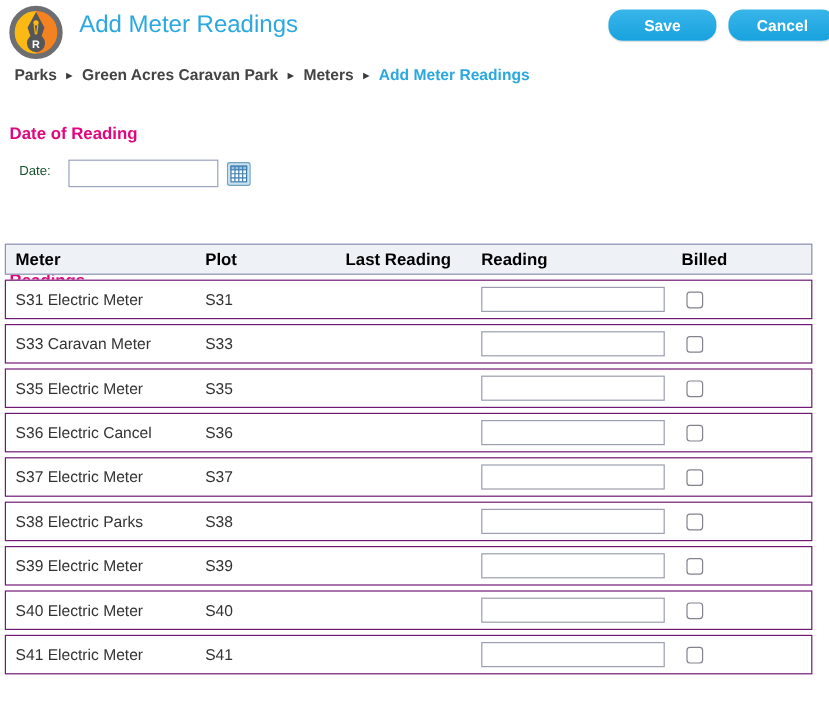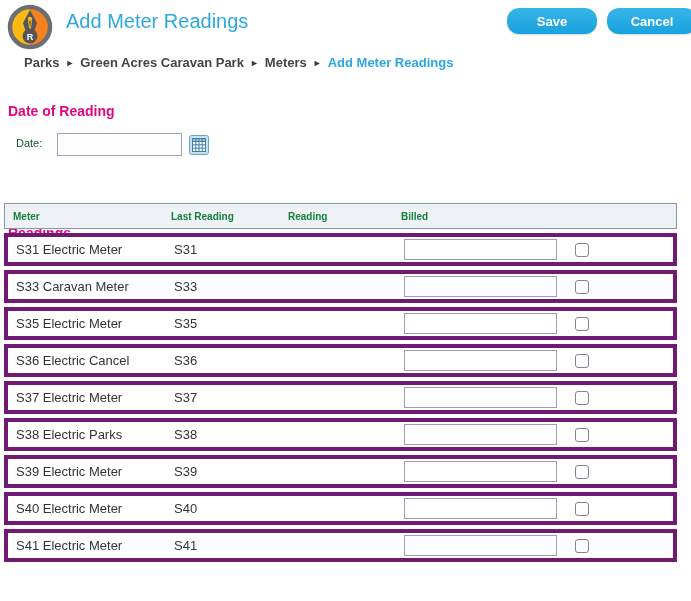--- a/index.html
+++ b/index.html
@@ -13,21 +13,21 @@
     font-weight: 400; color: #2ca8e0; white-space: nowrap; }
   .btn { position: absolute; top: 8px; height: 26px; border: none; cursor: pointer;
     border-radius: 12px; color: #fff; font-weight: bold; font-size: 13px;
     font-family: "Liberation Sans", sans-serif;
     background: linear-gradient(#38b5e9, #18a2de);
     box-shadow: 0 1px 1px rgba(0,0,0,0.15); }
   .btn-save { left: 507px; width: 90px; }
   .btn-cancel { left: 607px; width: 90px; }
 
   
-  .breadcrumb { position: absolute; left: 24px; top: 55px; font-size: 13px;
+  .breadcrumb { position: absolute; left: 12px; top: 55px; font-size: 13px;
     font-weight: bold; color: #444; white-space: nowrap; text-align: right; }
   .breadcrumb .crumb { color: #444; cursor: pointer; }
   .breadcrumb .crumb.current { color: #2ca8e0; cursor: default; }
   .breadcrumb .sep { color: #3a3a3a; font-size: 9px; margin: 0 6px;
     position: relative; top: -1px; }
 
   
   .section-heading { position: absolute; left: 8px; font-size: 14px;
     font-weight: bold; color: #e0067e; text-align: center; }
   .h-date { top: 103px; }
@@ -40,23 +40,23 @@
     border: 1px solid #9aa3bd; background: #fff; font-size: 13px; padding: 0 5px;
     font-family: "Liberation Sans", sans-serif; }
   .cal-btn { position: absolute; left: 181px; top: 2px; width: 20px; height: 20px;
     cursor: pointer; }
 
   
   .grid-cols { display: grid;
     grid-template-columns: 158px 117px 113px 167px 1fr; align-items: center; }
   .thead { position: absolute; left: 4px; top: 203px; width: 673px; height: 26px;
     background: #eef1f5; border: 1px solid #8c91b2; padding-left: 8px; }
-  .thead .th { font-size: 10px; font-weight: bold; color: #15803d; }
+  .thead .th { font-size: 14px; font-weight: bold; color: #000000; }
   .rows { position: absolute; left: 4px; top: 233px; width: 673px; }
-  .row { width: 673px; height: 33px; background: #fff; border: 4px solid #701a75;
+  .row { width: 673px; height: 33px; background: #fff; border: 1px solid #701a75;
     margin-bottom: 4px; padding-left: 8px; }
   .row .cell { font-size: 13px; color: #333; }
   .reading-input { width: 153px; height: 21px; border: 1px solid #9b9eae;
     background: #fff; font-size: 13px; padding: 0 4px;
     font-family: "Liberation Sans", sans-serif; }
   .billed-cb { appearance: none; -webkit-appearance: none; width: 14px; height: 14px;
     border: 1px solid #83838f; border-radius: 3px; background: #fff; cursor: pointer;
     margin-left: 4px; vertical-align: middle; }
 </style>
 </head>
@@ -98,20 +98,21 @@
         <line x1="3.5" y1="9.8" x2="16.5" y2="9.8" stroke="#3f7fae"></line>
         <line x1="3.5" y1="13.2" x2="16.5" y2="13.2" stroke="#3f7fae"></line>
       </svg>
     </span>
   </div>
 
   <div class="section-heading h-readings">Readings</div>
 
   <div class="thead grid-cols">
     <span class="th">Meter</span>
+    <span class="th">Plot</span>
     <span class="th">Last Reading</span>
     <span class="th">Reading</span>
     <span class="th">Billed</span>
   </div>
 
   <div class="rows" id="rows">
     <div class="row grid-cols">
       <span class="cell">S31 Electric Meter</span>
       <span class="cell">S31</span>
       <span class="cell"></span>

